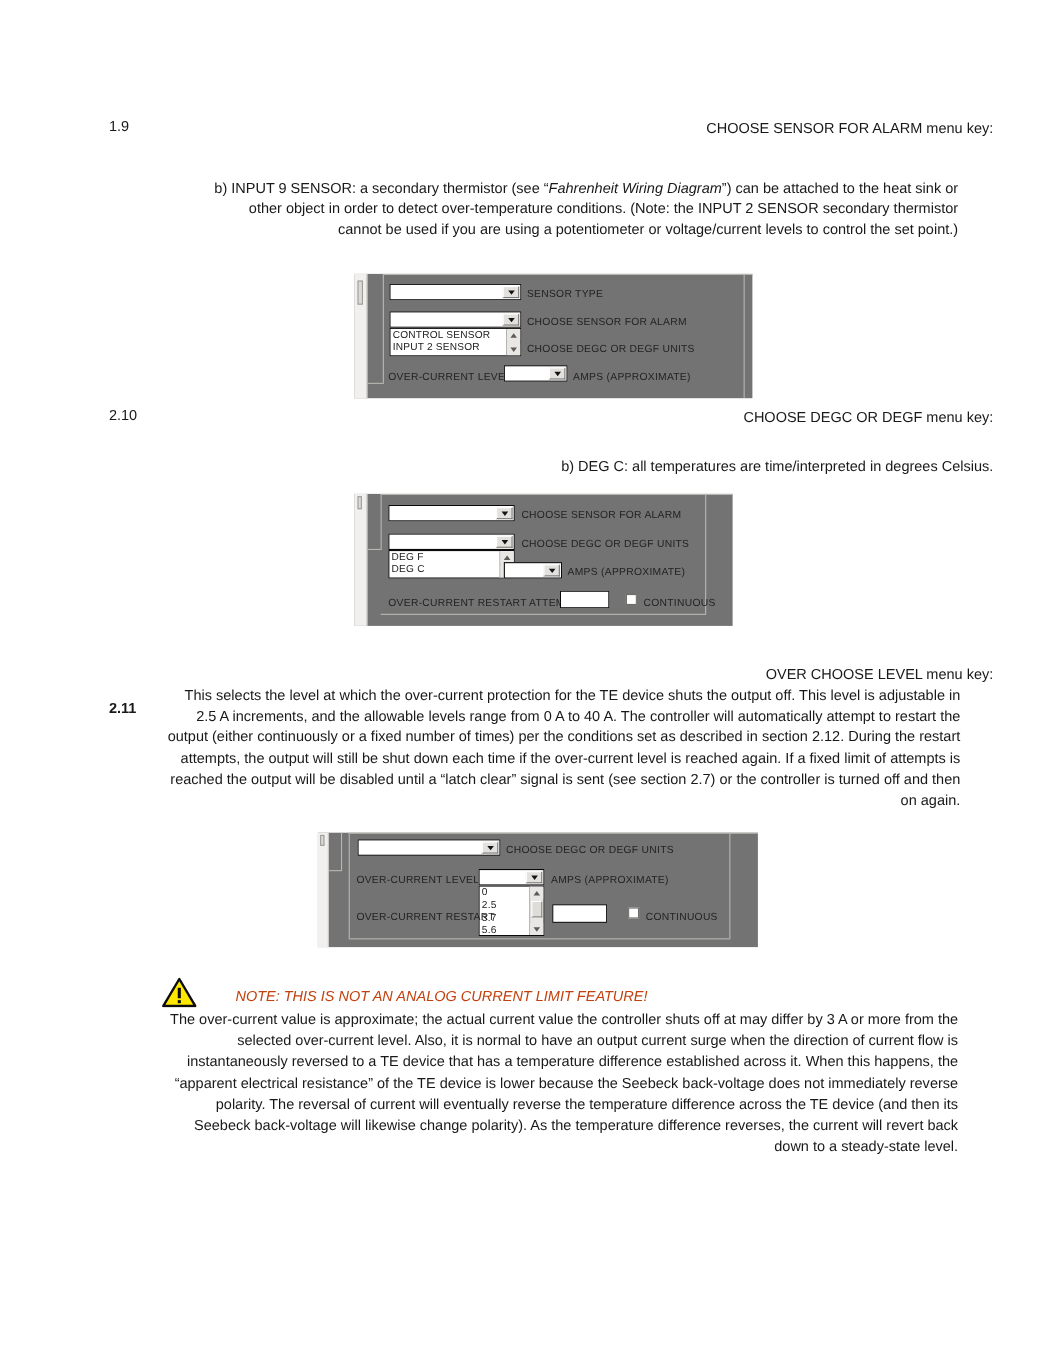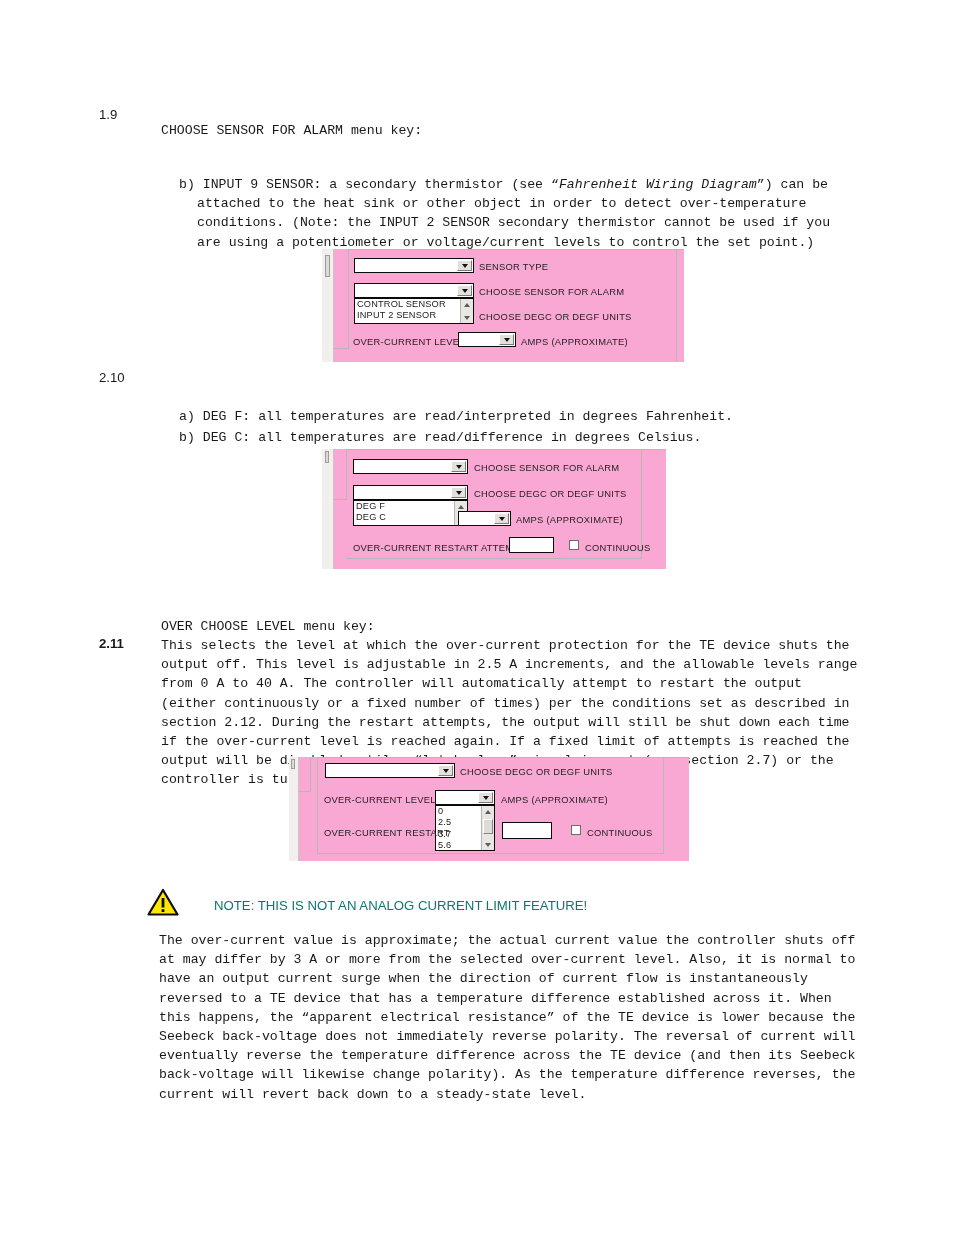--- a/index.html
+++ b/index.html
@@ -30,35 +30,34 @@
     color: #191919;
   }
   .sect-num {
     position: absolute;
     font-size: 13.2px;
     line-height: 19.2px;
     color: #191919;
     white-space: nowrap;
   }
   .para {
-    margin: 16px;
+    margin: 2px;
     padding: 0;
-    text-align: left;
-    font-family: Liberation Mono, monospace;
+    text-align: right;
   }
   .hang {
     padding-left: 18px;
     text-indent: -18px;
   }
   em.ital { font-style: italic; }
 
   
   .figure {
     position: absolute;
-    background: #f9a8d4;
+    background: #737373;
     box-sizing: border-box;
     text-decoration: underline;
   }
   .fig-strip {
     position: absolute;
     background: #f1f0ee;
     border-right: 1px solid #c8c6c2;
     box-sizing: border-box;
   }
   
@@ -204,22 +203,23 @@
   }
 
   
   .warn-icon {
     position: absolute;
   }
   .note-head {
     position: absolute;
     font-size: 13.2px;
     line-height: 19.2px;
-    color: #0f766e;
+    color: #c2410c;
     white-space: nowrap;
+    font-style: italic;
   }
 </style>
 </head>
 <body>
 
 <div class="page">
 
   <div class="sect-num" style="left:99px; top:105px;">1.9</div>
   <div class="sect" style="left:145px; top:105px; width:760px;">
     <p class="para">CHOOSE SENSOR FOR ALARM menu key:</p>
@@ -275,25 +275,25 @@
     <div class="combo" style="left:136px; top:83px; width:58px; height:15px;">
       <span style="flex:1;"></span>
       <span class="combo-btn">
           <span class="arrow"></span>
         </span>
     </div>
     <div class="cap" style="left:199px; top:87px;">AMPS (APPROXIMATE)</div>
   </div>
 
   <div class="sect-num" style="left:99px; top:368px;">2.10</div>
-  <div class="sect" style="left:163px; top:391px; width:742px;">
-    <p class="para">a) DEG F: all temperatures are read/interpreted in degrees Fahrenheit.</p>
+  <div class="sect" style="left:145px; top:368px; width:760px;">
+    <p class="para">CHOOSE DEGC OR DEGF menu key:</p>
   </div>
   <div class="sect" style="left:163px; top:412px; width:742px;">
-    <p class="para">b) DEG C: all temperatures are read/difference in degrees Celsius.</p>
+    <p class="para">b) DEG C: all temperatures are time/interpreted in degrees Celsius.</p>
   </div>
 
   <div class="figure" style="left:322px; top:449px; width:344px; height:120px;">
     <div class="fig-strip" style="left:0px; top:0px; width:12px; height:120px;"></div>
     <div class="thumb" style="left:3px; top:2px; width:4px; height:12px;"></div>
     <div class="edge-v" style="left:24px; top:0px; height:50px;"></div>
     <div class="edge-h" style="left:12px; top:50px; width:13px;"></div>
     <div class="edge-h" style="left:24px; top:0px; width:320px;"></div>
     <div class="edge-v" style="left:319px; top:0px; height:109px;"></div>
     <div class="edge-h" style="left:24px; top:109px; width:296px;"></div>

